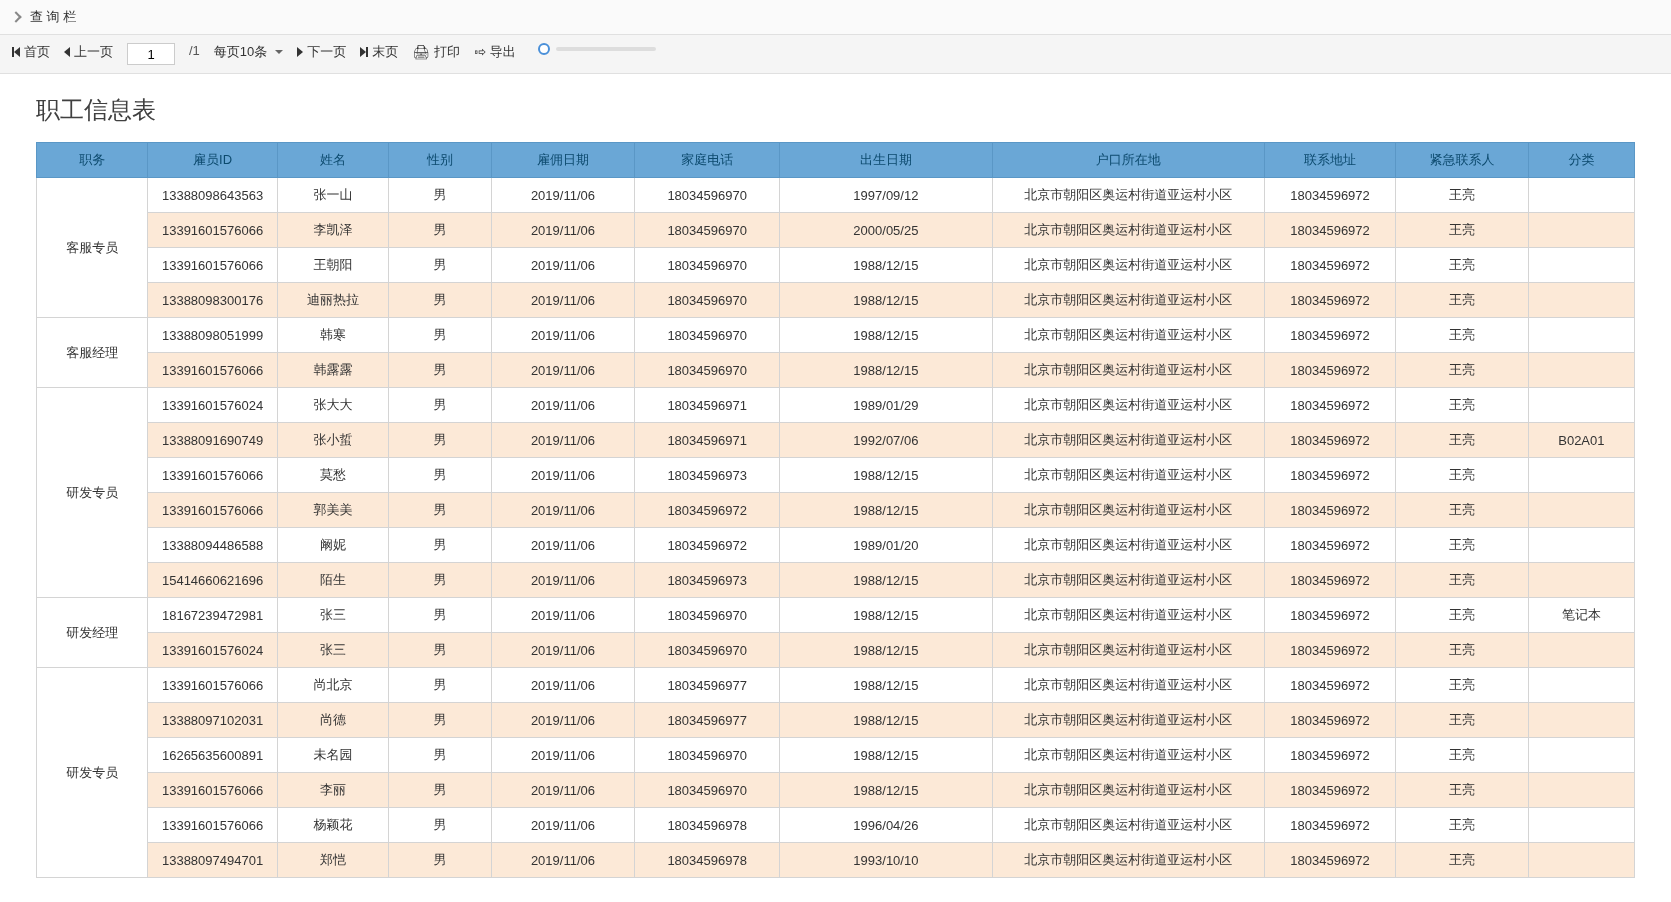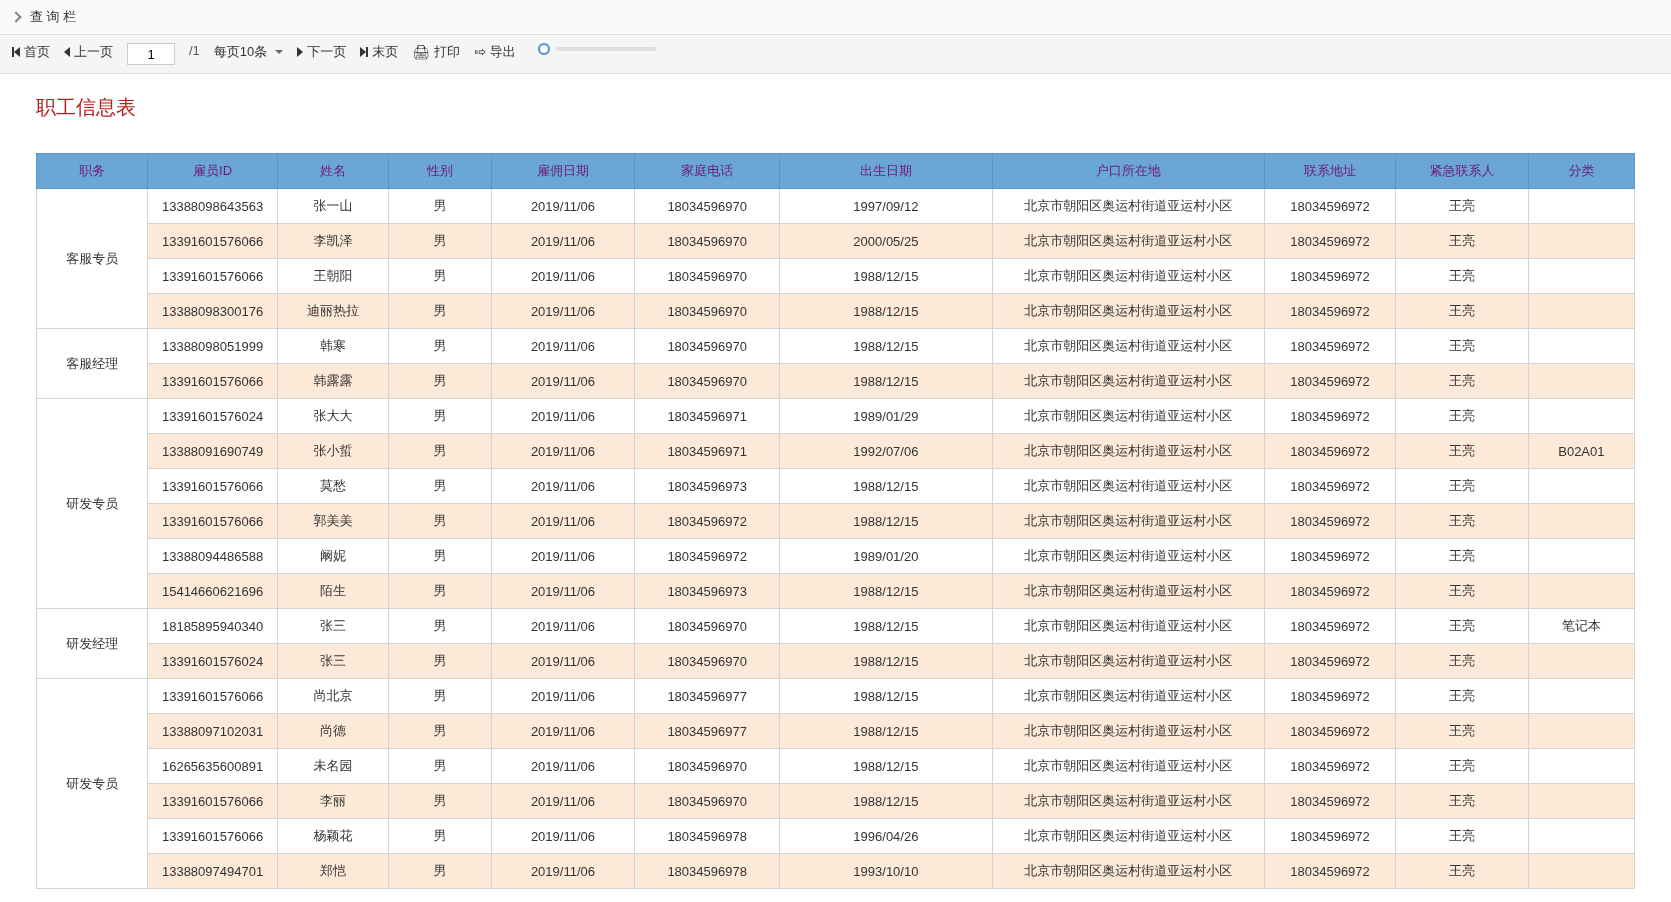--- a/index.html
+++ b/index.html
@@ -29,25 +29,25 @@
 .tri-left { width: 0; height: 0; border-top: 5px solid transparent; border-bottom: 5px solid transparent; border-right: 6px solid #333; }
 .tri-right { width: 0; height: 0; border-top: 5px solid transparent; border-bottom: 5px solid transparent; border-left: 6px solid #333; }
 .bar { width: 2px; height: 10px; background: #333; }
 .icon-print::before { content: "\1F5A8"; font-size: 14px; color: #333; }
 .icon-export::before { content: "\21EA"; display: inline-block; transform: rotate(90deg); font-size: 14px; color: #333; }
 .slider-wrap { display: flex; align-items: center; gap: 6px; margin-left: 8px; }
 .slider-dot { width: 12px; height: 12px; border: 2px solid #4a90d9; border-radius: 50%; background: #fff; }
 .slider-track { width: 100px; height: 4px; background: #ddd; border-radius: 2px; }
 
 .content { padding: 20px 36px; }
-.report-title { font-size: 20px; font-weight: 500; margin-bottom: 32px; color: #b91c1c; }
+.report-title { font-size: 24px; font-weight: 500; margin-bottom: 16px; color: #404040; }
 
 table { width: 100%; border-collapse: collapse; table-layout: fixed; }
 th, td { border: 1px solid #d4d4d4; padding: 8px 6px; text-align: center; font-size: 13px; white-space: nowrap; overflow: hidden; text-overflow: ellipsis; }
-thead th { background: #6aa7d6; color: #701a75; font-weight: 500; border-color: #5a97c6; }
+thead th { background: #6aa7d6; color: #0c4a6e; font-weight: 500; border-color: #5a97c6; }
 tbody tr.even td { background: #fce9d7; }
 tbody tr.odd td { background: #fff; }
 td.group-cell { background: #fff !important; vertical-align: middle; }
 
 col.c-job { width: 6.3%; }
 col.c-id { width: 7.3%; }
 col.c-name { width: 6.3%; }
 col.c-gender { width: 5.8%; }
 col.c-hire { width: 8.1%; }
 col.c-phone { width: 8.2%; }
@@ -286,21 +286,21 @@
           <td>2019/11/06</td>
           <td>18034596973</td>
           <td>1988/12/15</td>
           <td>北京市朝阳区奥运村街道亚运村小区</td>
           <td>18034596972</td>
           <td>王亮</td>
           <td></td>
         </tr>
         <tr class="odd">
           <td class="group-cell" rowspan="2">研发经理</td>
-          <td>18185895940340</td>
+          <td>18167239472981</td>
           <td>张三</td>
           <td>男</td>
           <td>2019/11/06</td>
           <td>18034596970</td>
           <td>1988/12/15</td>
           <td>北京市朝阳区奥运村街道亚运村小区</td>
           <td>18034596972</td>
           <td>王亮</td>
           <td>笔记本</td>
         </tr>

